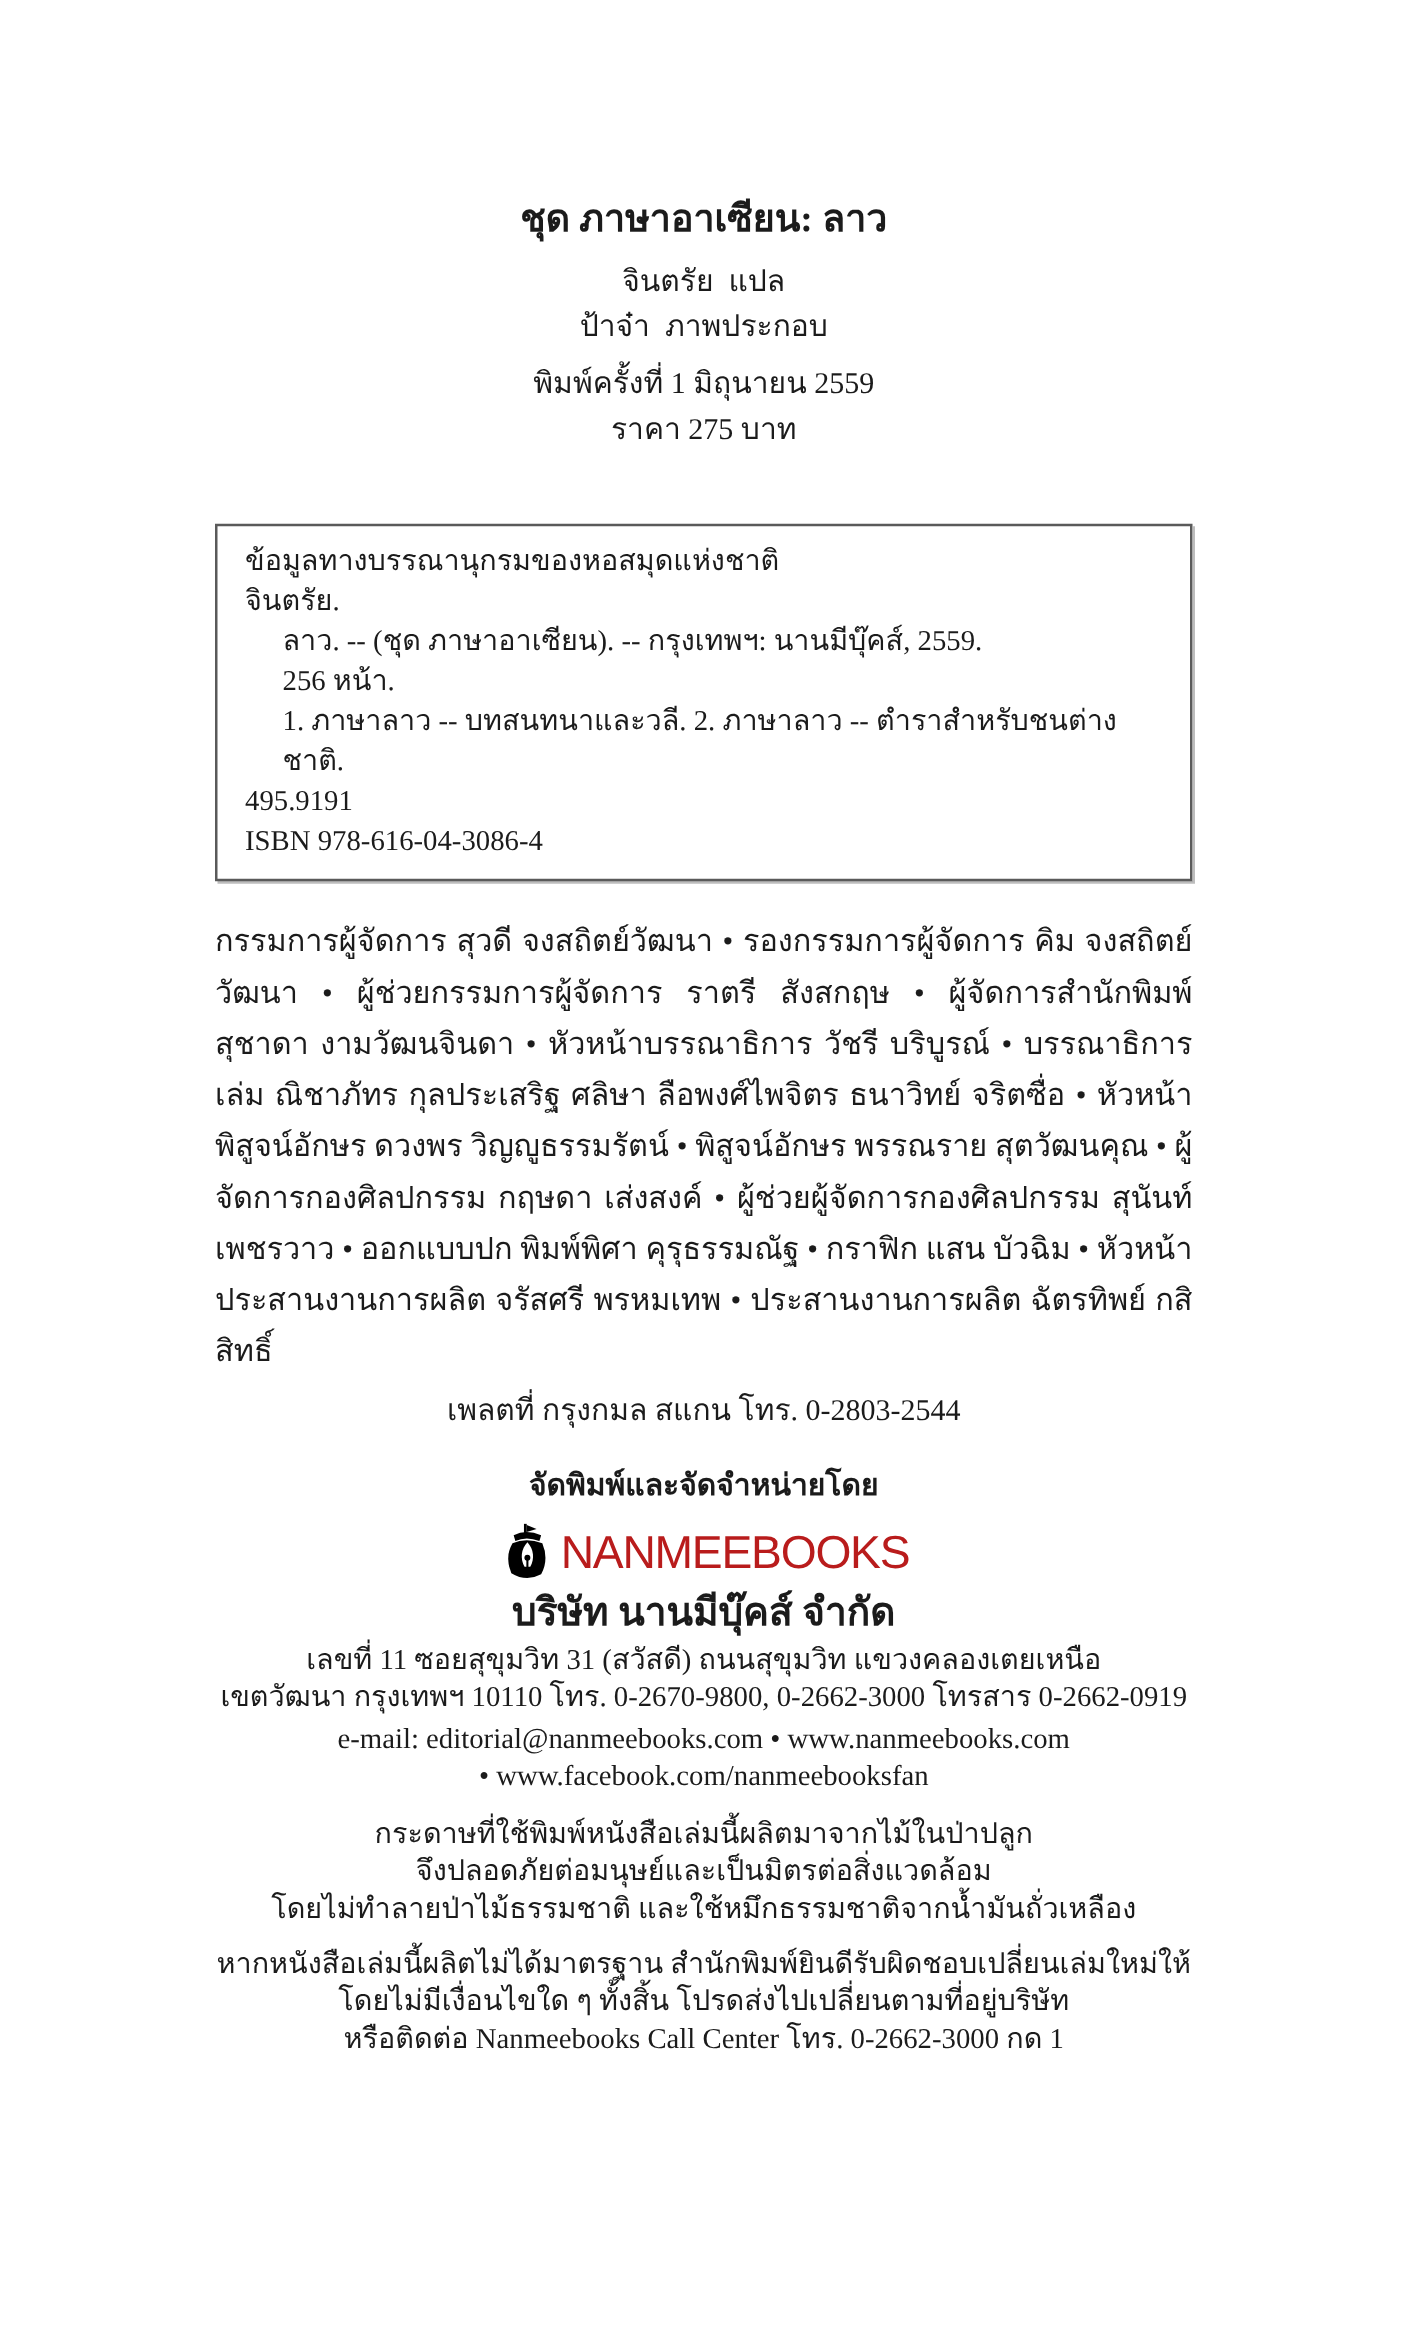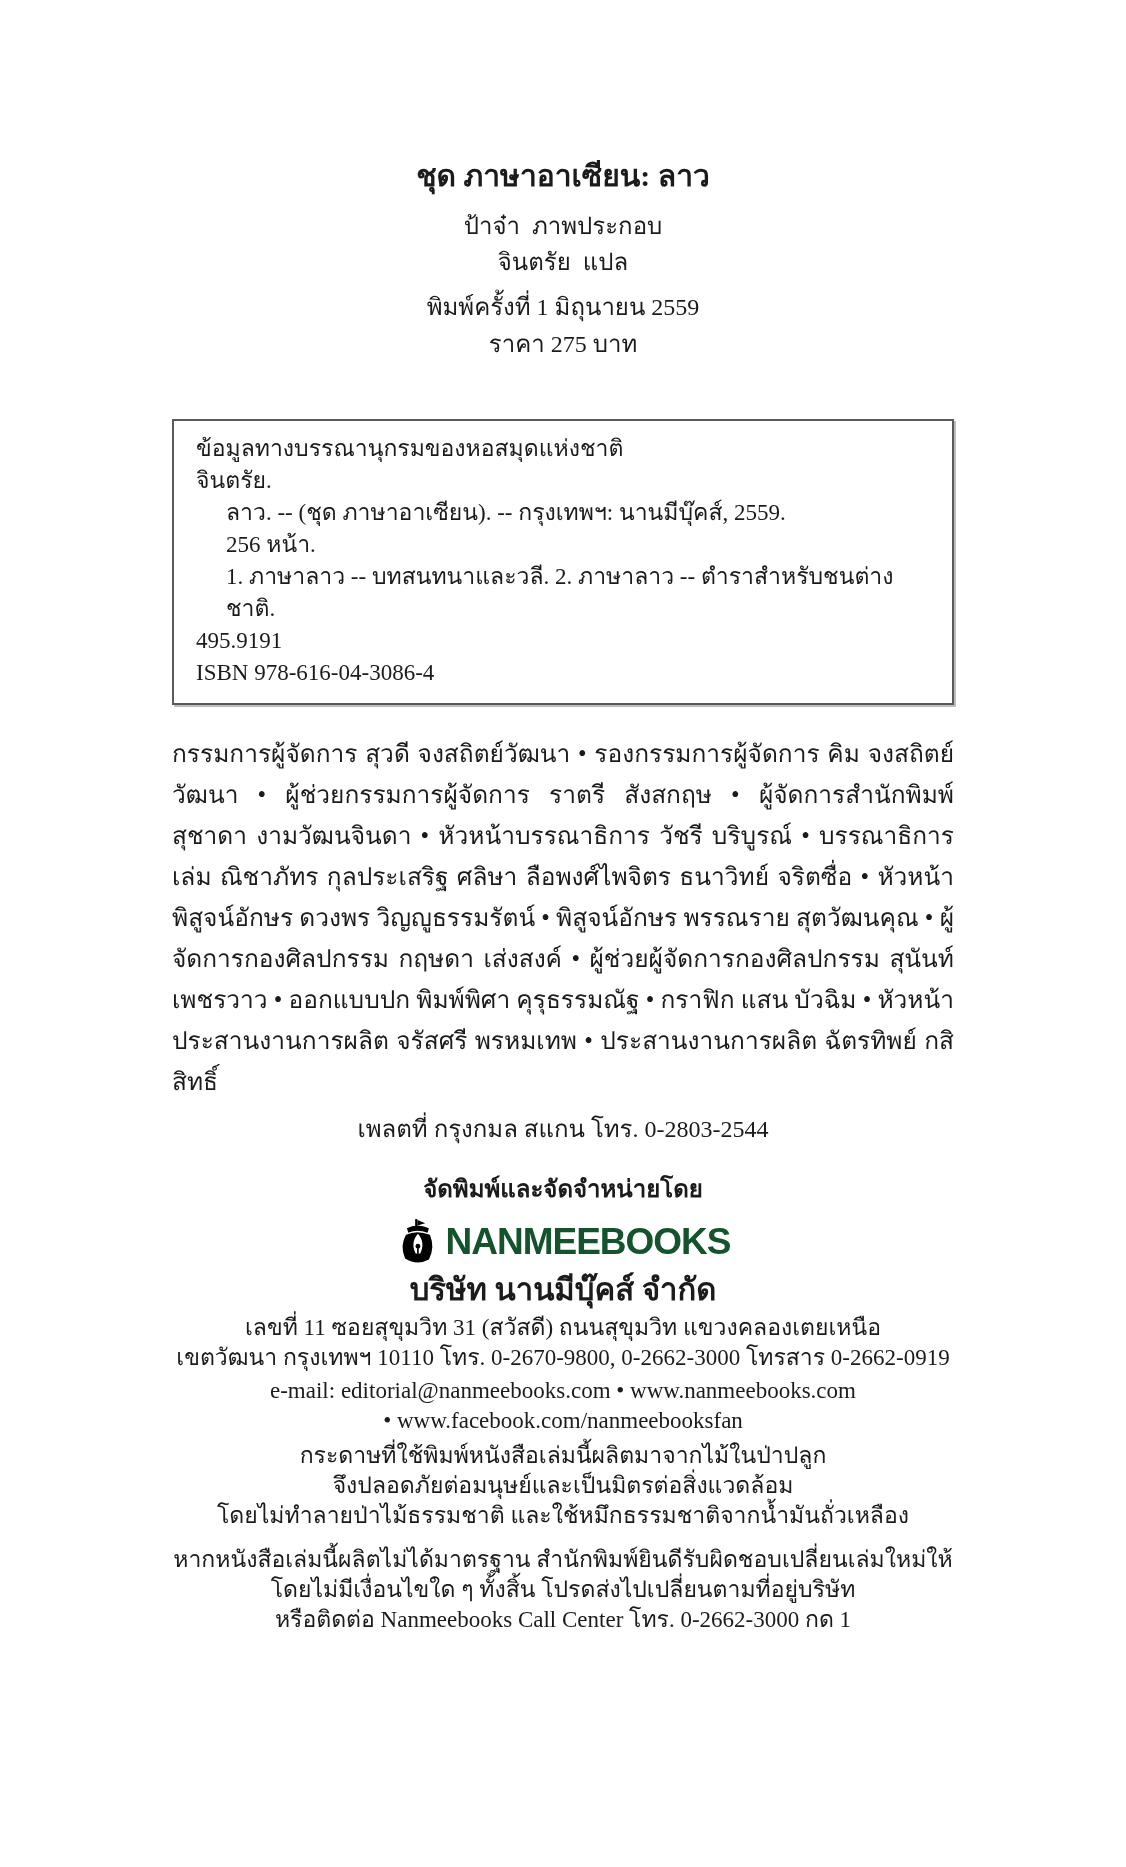--- a/index.html
+++ b/index.html
@@ -52,43 +52,43 @@
   }
 
   .logo-row {
     margin-top:8px;
     display:flex; align-items:center; justify-content:center;
     gap:6px; height:58px;
   }
   .logo-mark { width:44px; height:50px; }
   .logo-text {
     font-family:"Liberation Sans", sans-serif;
-    font-weight:700; font-size:37px; letter-spacing:-1px;
-    color:#14532d;
+    font-weight:400; font-size:37px; letter-spacing:-1px;
+    color:#b91c1c;
   }
   .company-name {
     margin-top:0px;
     font-size:31px; font-weight:700; line-height:38px;
   }
   .address-block { margin-top:4px; font-size:23px; line-height:30px; }
   .web-block     { margin-top:3px; font-size:23px; line-height:30px; }
 
-  .eco-note     { margin-top:5px; font-size:23px; line-height:30px; }
+  .eco-note     { margin-top:16px; font-size:23px; line-height:30px; }
   .quality-note { margin-top:14px; font-size:23px; line-height:30px; }
 </style>
 </head>
 <body>
 
 <div class="page">
 
   <div class="series-title line">ชุด ภาษาอาเซียน: ลาว</div>
 
   <div class="byline-block">
+    <div class="line">จินตรัย  แปล</div>
     <div class="line">ป้าจ๋า  ภาพประกอบ</div>
-    <div class="line">จินตรัย  แปล</div>
   </div>
 
   <div class="print-block line">พิมพ์ครั้งที่ 1 มิถุนายน 2559</div>
   <div class="price-block line">ราคา 275 บาท</div>
 
 
   <div class="catalog-box">
     <div class="line">ข้อมูลทางบรรณานุกรมของหอสมุดแห่งชาติ</div>
     <div class="line">จินตรัย.</div>
     <div class="line indent">ลาว. -- (ชุด ภาษาอาเซียน). -- กรุงเทพฯ: นานมีบุ๊คส์, 2559.</div>

